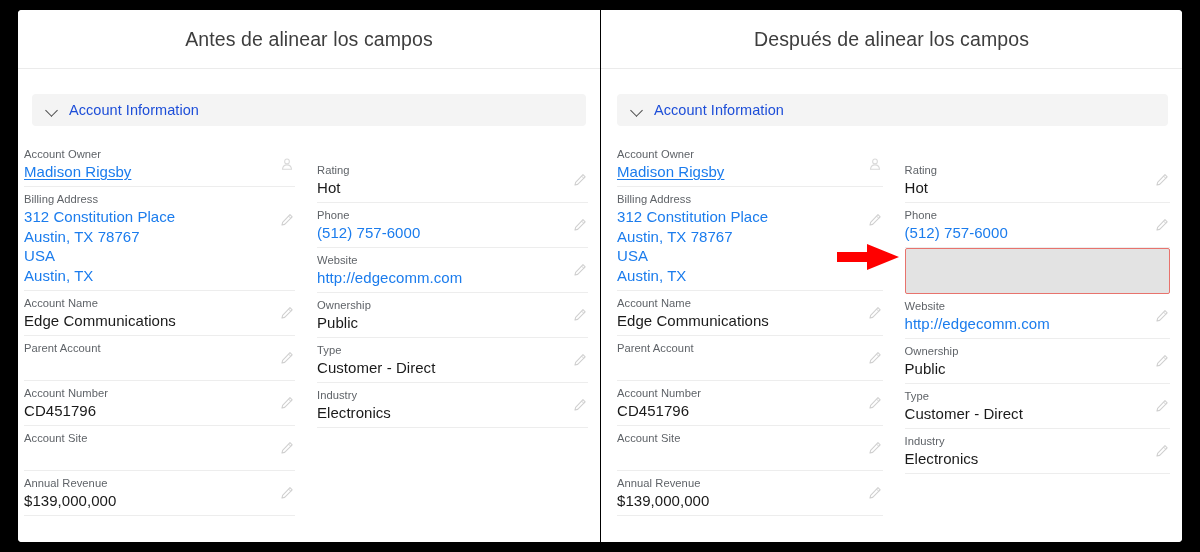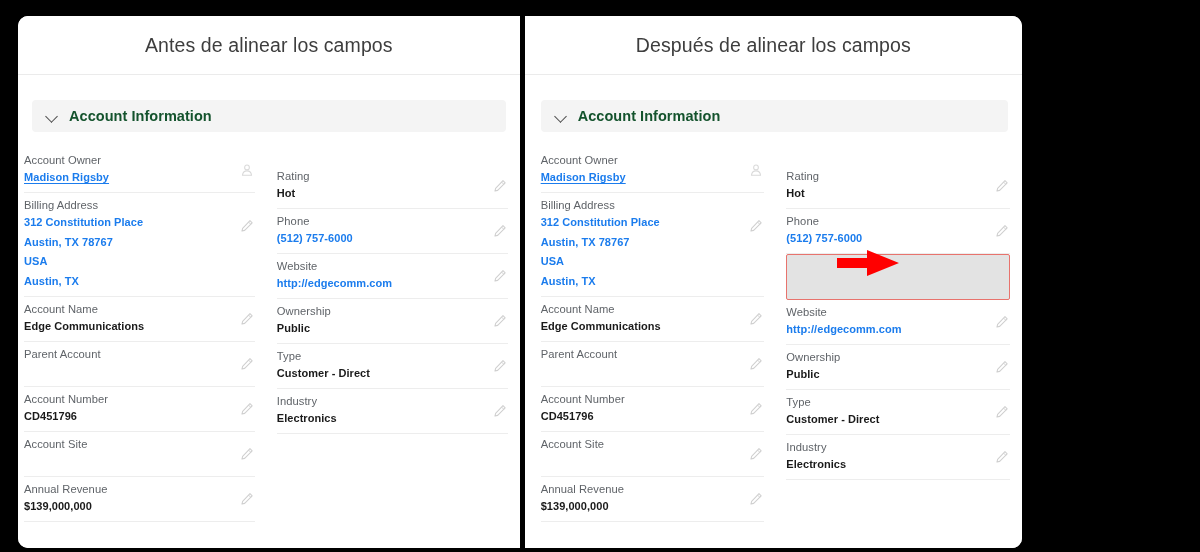--- a/index.html
+++ b/index.html
@@ -6,35 +6,35 @@
   html, body {
     margin: 0; padding: 0;
     width: 1200px; height: 552px;
     background: #000000;
     font-family: "Liberation Sans", sans-serif;
     overflow: hidden;
   }
 
   #frame {
     position: absolute;
-    left: 18px; top: 16px;
-    width: 1004px; height: 532px;
+    left: 18px; top: 10px;
+    width: 1164px; height: 532px;
     background: #ffffff;
-    border-radius: 10px;
+    border-radius: 4px;
     overflow: hidden;
     display: flex;
   }
 
   .panel {
     width: 582px;
     height: 532px;
     position: relative;
     background: #ffffff;
   }
-  .panel.right { border-left: 5px solid #000000; }
+  .panel.right { border-left: 1px solid #000000; }
 
   .panel-title {
     height: 58px;
     line-height: 58px;
     text-align: center;
     font-size: 19.5px;
     color: #3e3e3e;
     font-weight: 400;
     letter-spacing: .1px;
   }
@@ -66,22 +66,22 @@
     content: "";
     position: absolute;
     left: 1px; top: 2px;
     width: 8px; height: 8px;
     border-right: 1.6px solid #4a4a4a;
     border-bottom: 1.6px solid #4a4a4a;
     transform: rotate(45deg);
   }
   .section-title {
     font-size: 14.5px;
-    color: #14532d;
-    font-weight: 700;
+    color: #1d4ed8;
+    font-weight: 400;
     letter-spacing: .05px;
   }
 
   .cols {
     display: flex;
     padding: 0 6px;
     margin-top: 16px;
   }
   .panel.right .cols { padding-left: 16px; }
   .col {
@@ -97,26 +97,25 @@
     min-height: 40px;
   }
   .field .lbl {
     font-size: 11.2px;
     color: #5f6368;
     line-height: 15px;
     letter-spacing: .05px;
     white-space: nowrap;
   }
   .field .val {
-    font-size: 11px;
+    font-size: 15px;
     color: #1a1a1a;
     line-height: 19px;
     letter-spacing: .05px;
     white-space: nowrap;
-    font-weight: bold;
   }
   .field .val.link {
     color: #1b7ced;
   }
   .field .val.link.underline {
     text-decoration: underline;
     text-underline-offset: 2px;
   }
   .field .val.empty { height: 19px; }
 

